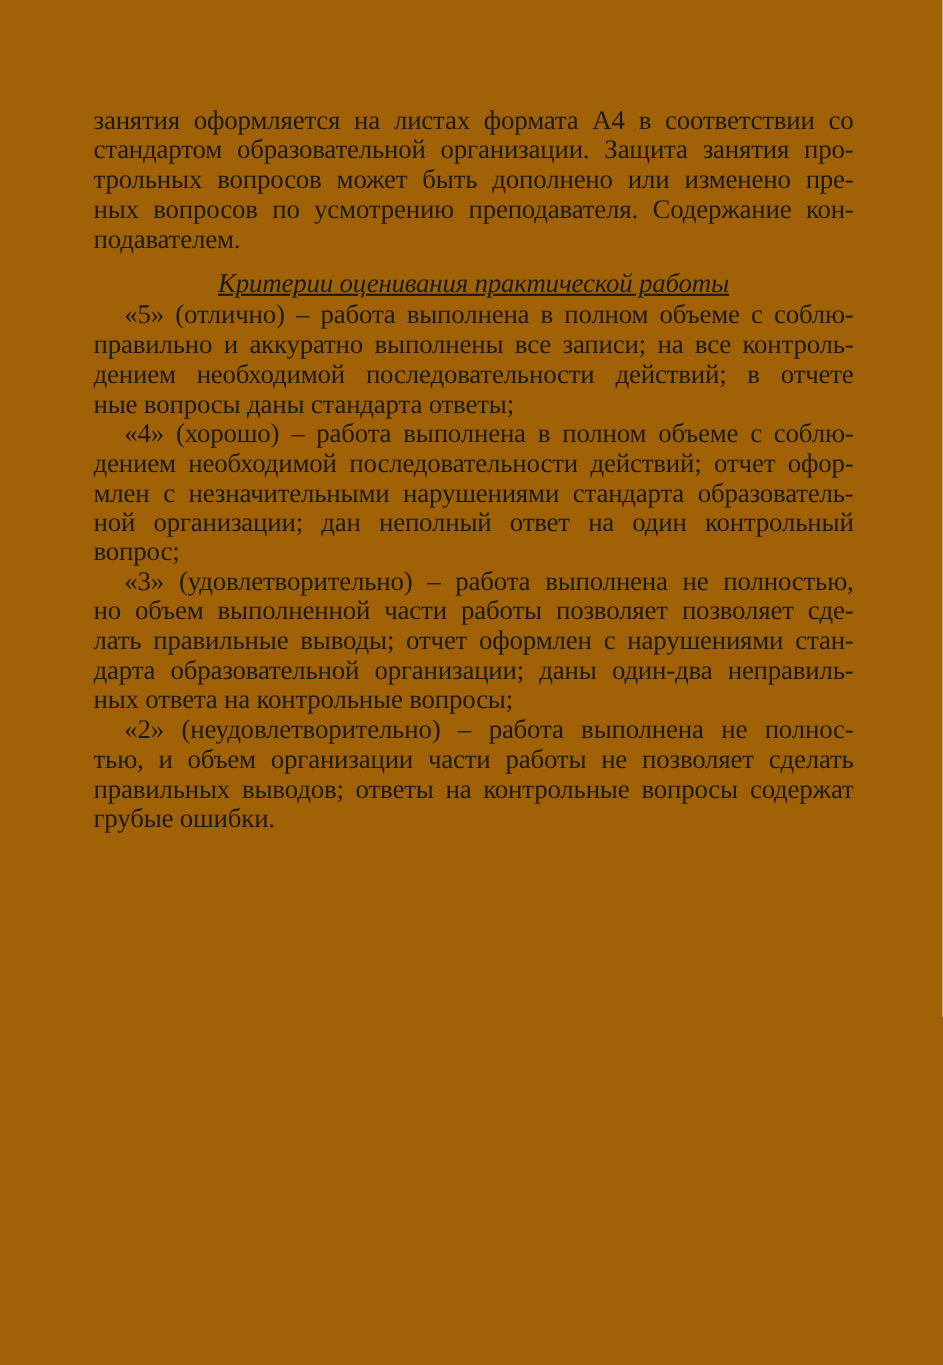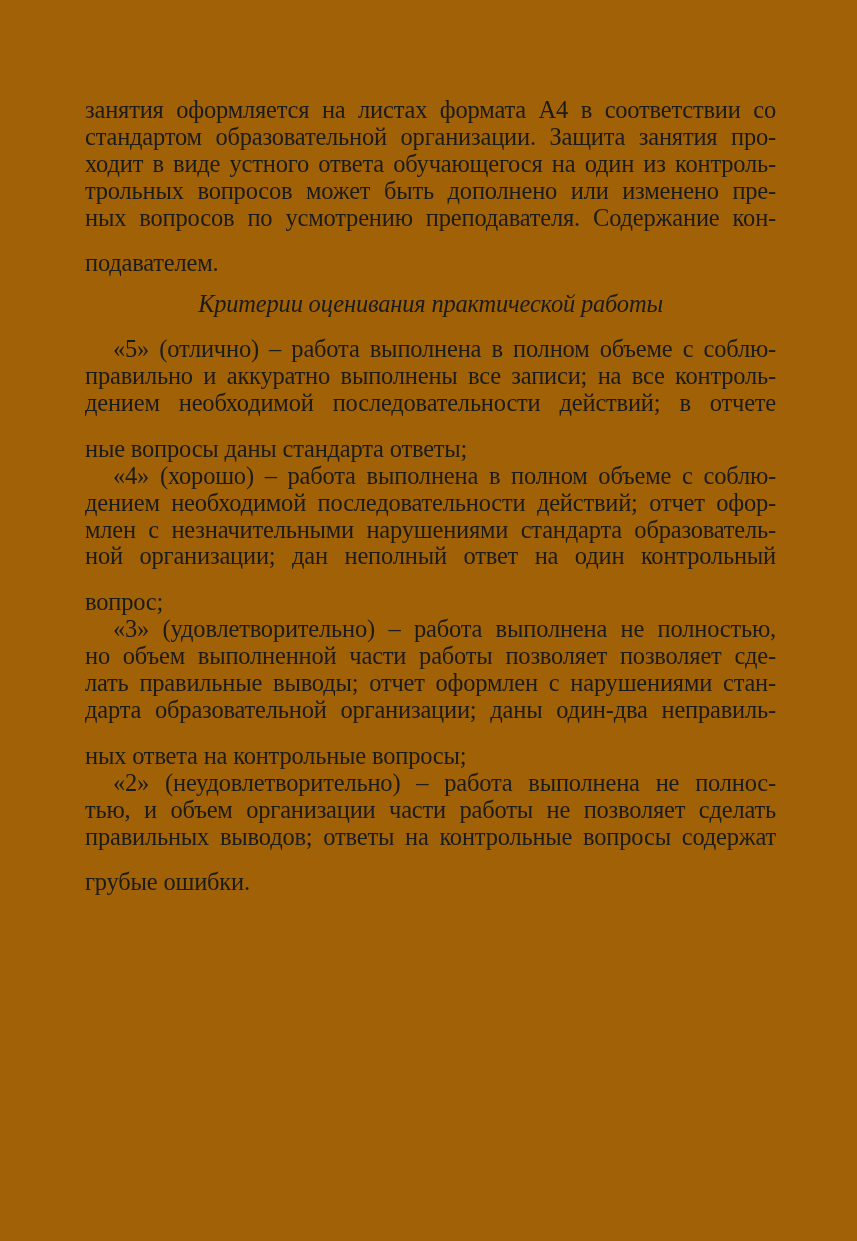--- a/index.html
+++ b/index.html
@@ -32,47 +32,46 @@
   }
   .line {
     display: block;
     height: 26.9px;
     overflow: hidden;
     text-align: justify;
     text-align-last: justify;
   }
   .line.last {
     text-align-last: left;
-    margin-top: 19px;
   }
   .para.indent .line.first {
     padding-left: 28px;
   }
   .grade-lead {
   }
   .section-heading {
     display: block;
-    margin: 14px 0 18px 0;
+    margin: 14px 0 2px 0;
     font-weight: normal;
     font-style: italic;
     font-size: 24.5px;
     line-height: 26.9px;
     text-align: center;
+    text-decoration: underline;
   }
 </style>
 </head>
 <body>
 
 <div class="page">
   <div class="text-column">
 
     <p class="para">
       <span class="line">занятия оформляется на листах формата А4 в соответствии со</span>
       <span class="line">стандартом образовательной организации. Защита занятия про-</span>
-      <span class="line">ходит в виде устного ответа обучающегося на один из контроль-</span>
       <span class="line">трольных вопросов может быть дополнено или изменено пре-</span>
       <span class="line">ных вопросов по усмотрению преподавателя. Содержание кон-</span>
       <span class="line last">подавателем.</span>
     </p>
 
     <h2 class="section-heading">Критерии оценивания практической работы</h2>
 
     <p class="para indent">
       <span class="line first"><span class="grade-lead">«5» (отлично)</span><span> – работа выполнена в полном объеме с соблю-</span></span>
       <span class="line">правильно и аккуратно выполнены все записи; на все контроль-</span>

